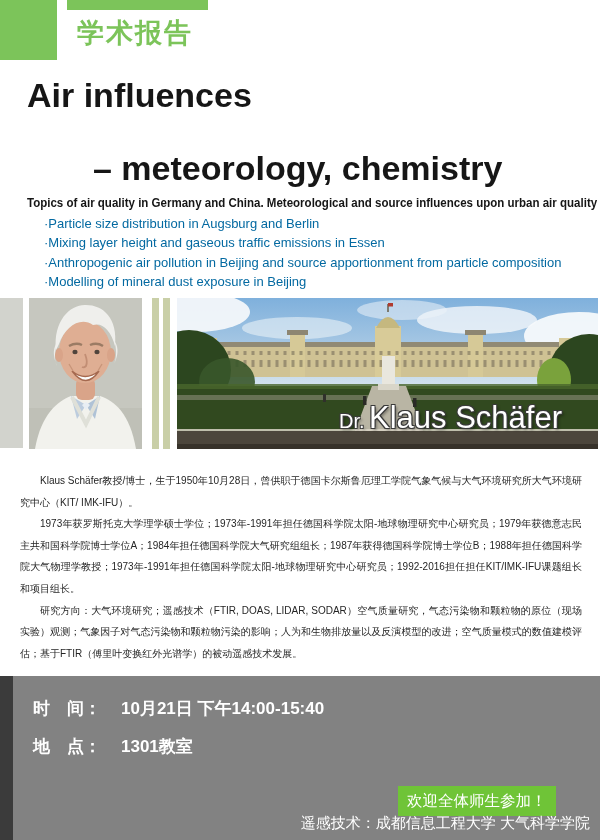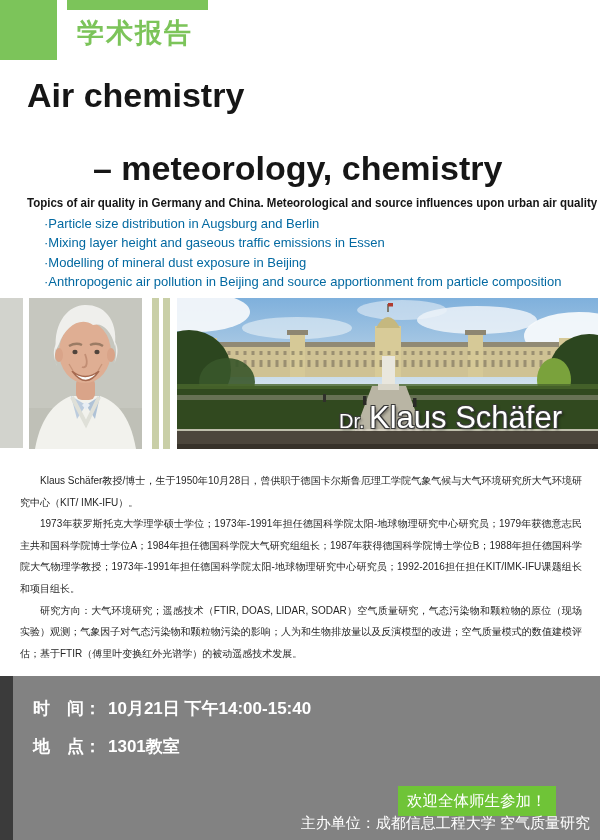--- a/index.html
+++ b/index.html
@@ -31,44 +31,44 @@
   .caption .dr{font-size:20px;}
   .caption .name{font-size:31px;}
   
   .bio{position:absolute;left:20px;top:470px;width:562px;font-size:10px;line-height:21.6px;
        color:#252525;text-align:justify;}
   .bio p{margin:0;text-indent:2em;}
   
   .footer{position:absolute;left:0;top:676px;width:600px;height:164px;background:var(--footer-bg);}
   .footer-strip{position:absolute;left:0;top:0;width:13px;height:164px;background:var(--footer-strip);}
   .f-row{position:absolute;left:33px;color:#ffffff;font-weight:bold;font-size:17px;white-space:nowrap;}
-  .f-row .f-value{margin-left:7px;}
+  .f-row .f-value{margin-left:20px;}
   .f-row1{top:21px;} .f-row2{top:59px;} .f-row3{top:97px;}
   .badge{position:absolute;left:398px;top:110px;background:var(--badge-green);color:#fff;
          font-size:15.5px;padding:5px 9px 4px 9px;white-space:nowrap;}
   .host{position:absolute;right:10px;top:138px;color:#fff;font-size:15px;white-space:nowrap;}
 </style>
 </head>
 <body>
 
 <div class="page">
 
   <div class="green-square"></div>
   <div class="green-bar"></div>
   <div class="tag">学术报告</div>
 
-  <div class="title-line1">Air chemistry</div>
+  <div class="title-line1">Air influences</div>
   <div class="title-line2">– meteorology, chemistry</div>
   <div class="subtitle">Topics of air quality in Germany and China. Meteorological and source influences upon urban air quality</div>
 
   <div class="bullets">
     <div>·Particle size distribution in Augsburg and Berlin</div>
     <div>·Mixing layer height and gaseous traffic emissions in Essen</div>
+    <div>·Anthropogenic air pollution in Beijing and source apportionment from particle composition</div>
     <div>·Modelling of mineral dust exposure in Beijing</div>
-    <div>·Anthropogenic air pollution in Beijing and source apportionment from particle composition</div>
   </div>
 
   <div class="photo-band">
     <div class="side-strip"></div>
 
     <div class="portrait">
       <svg width="113" height="151" viewBox="0 0 113 151">
         <rect x="0" y="0" width="113" height="151" fill="#C6C7BF"></rect>
         <rect x="0" y="110" width="113" height="41" fill="#BFC0B7"></rect>
 
@@ -177,16 +177,16 @@
 
   <div class="footer">
     <div class="footer-strip"></div>
     <div class="f-row f-row1">
       <span class="f-label">时　间：</span><span class="f-value">10月21日 下午14:00-15:40</span>
     </div>
     <div class="f-row f-row2">
       <span class="f-label">地　点：</span><span class="f-value">1301教室</span>
     </div>
     <div class="badge">欢迎全体师生参加！</div>
-    <div class="host">主办单位：成都信息工程大学 空气质量研究</div>
+    <div class="host">遥感技术：成都信息工程大学 大气科学学院</div>
   </div>
 
 </div>
 
 </body></html>

